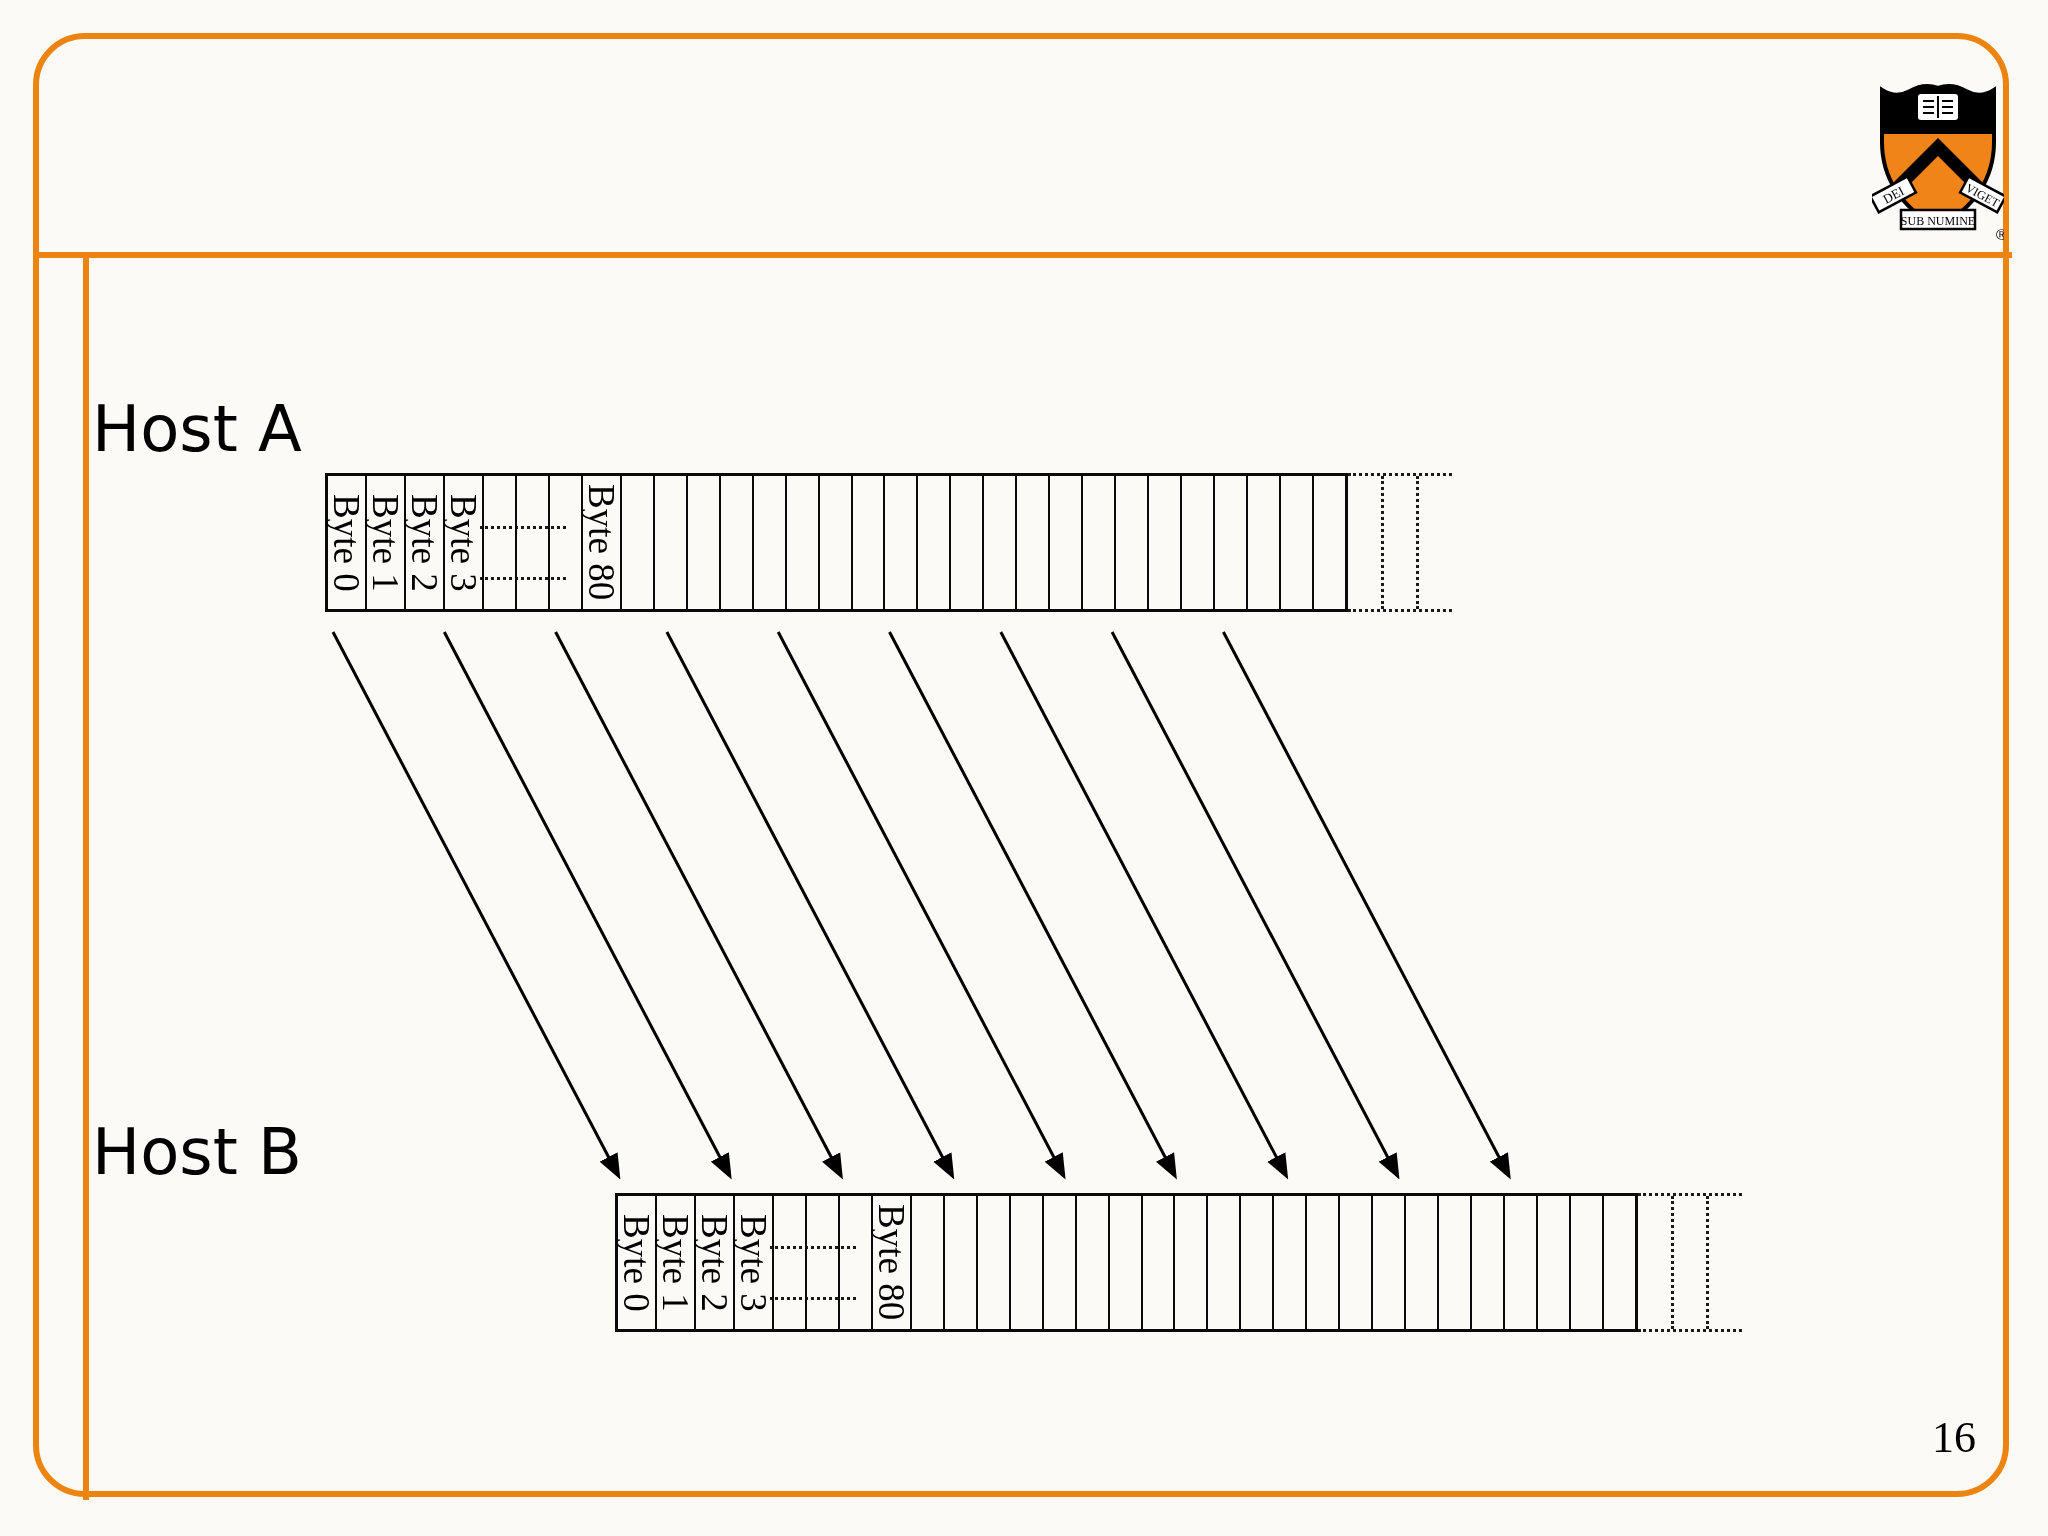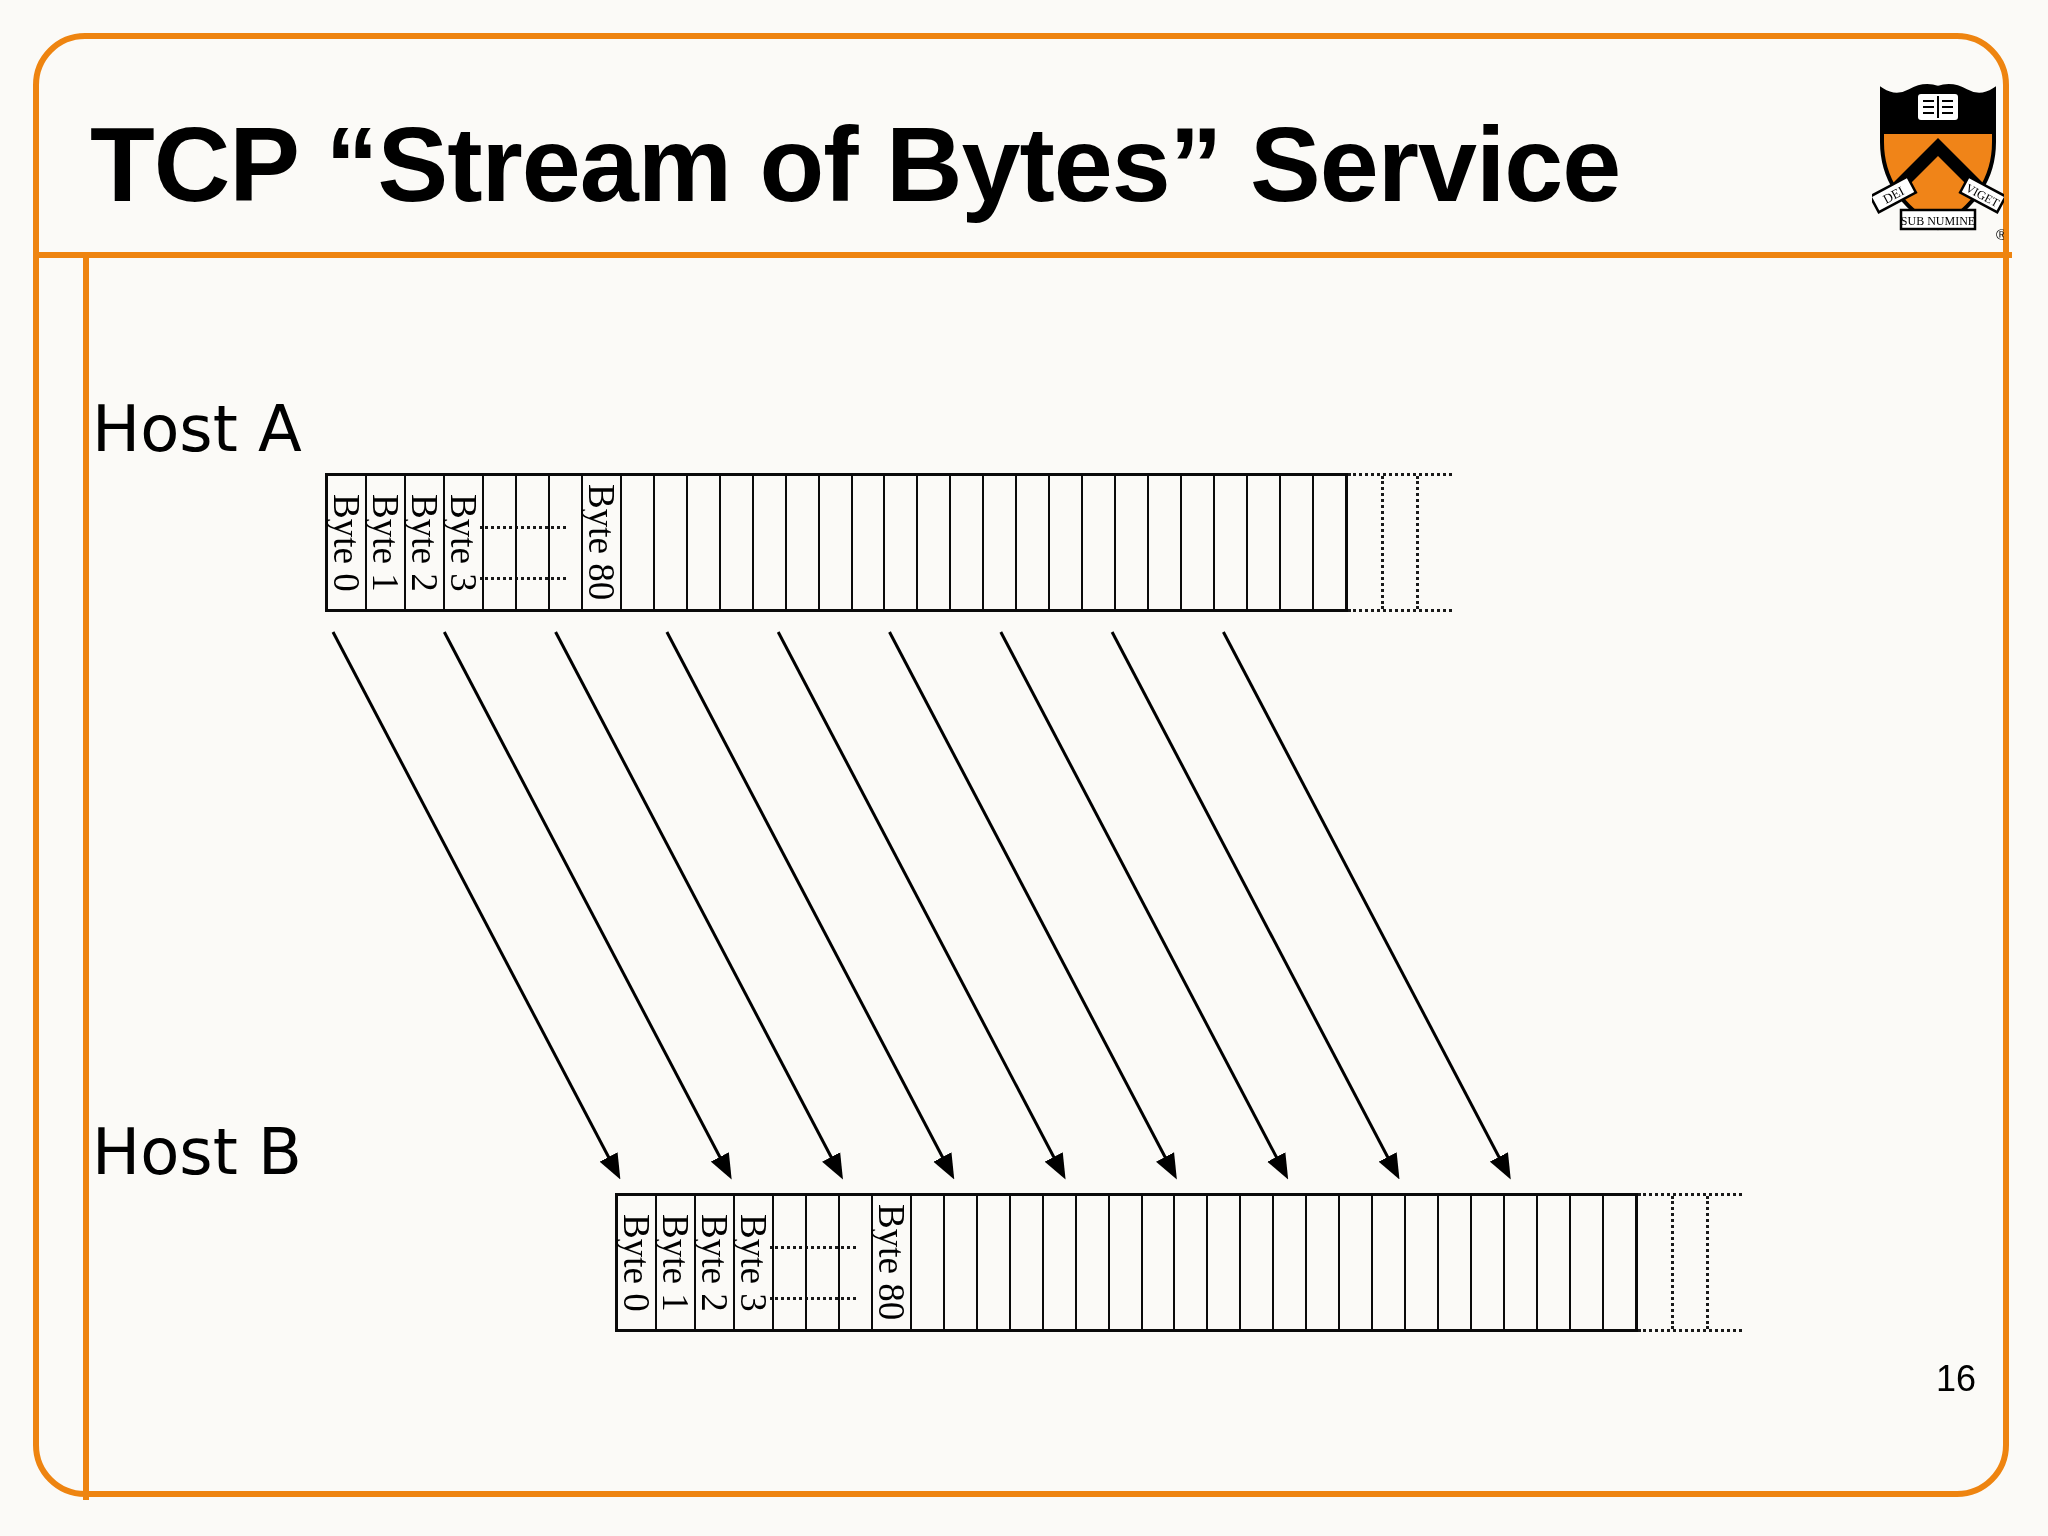--- a/index.html
+++ b/index.html
@@ -26,34 +26,33 @@
         font-family:"Liberation Serif",serif;font-size:37px;line-height:1;
         white-space:nowrap;color:#000;}
   .dots{position:absolute;height:0;border-top:3px dotted #1a1a1a;width:86px;left:152px;}
   .dots.d1{top:50px;} .dots.d2{top:101px;}
   .dashed-ext{position:absolute;width:104px;height:139px;box-sizing:border-box;
         border-top:3px dotted #1a1a1a;border-bottom:3px dotted #1a1a1a;display:flex;}
   .ext-a{left:1348px;top:473px;} .ext-b{left:1638px;top:1193px;}
   .dashed-ext .dcell{flex:1 1 0;border-right:3px dotted #1a1a1a;}
   .dashed-ext .dcell:last-child{border-right:none;}
   .arrows-svg{position:absolute;left:0;top:0;width:2048px;height:1536px;pointer-events:none;}
-  .page-number{position:absolute;right:72px;top:1358px;font-family:Liberation Sans, sans-serif;
-        font-size:36px;}
+  .page-number{position:absolute;right:72px;top:1412px;font-family:Liberation Serif, serif;
+        font-size:44px;}
   .crest{position:absolute;left:1872px;top:72px;width:132px;height:172px;}
 </style>
 </head>
 <body>
 
 <div class="slide">
 
   <div class="frame"></div>
   <div class="divider"></div>
   <div class="vline"></div>
 
-  <div class="title">TCP “Stream of Bytes” Service</div>
 
   <svg class="crest" viewBox="0 0 132 172">
     <defs>
       <clipPath id="shieldClip">
         <path d="M10,18 Q24,27 38,19 Q52,11 66,16 Q80,11 94,19 Q108,27 122,18 L122,70 Q122,124 66,156 Q10,124 10,70 Z"></path>
       </clipPath>
     </defs>
     <path d="M10,18 Q24,27 38,19 Q52,11 66,16 Q80,11 94,19 Q108,27 122,18 L122,70 Q122,124 66,156 Q10,124 10,70 Z" fill="#f08418" stroke="#000" stroke-width="4"></path>
     <rect x="0" y="0" width="132" height="62" fill="#000" clip-path="url(#shieldClip)"></rect>
     <g>

